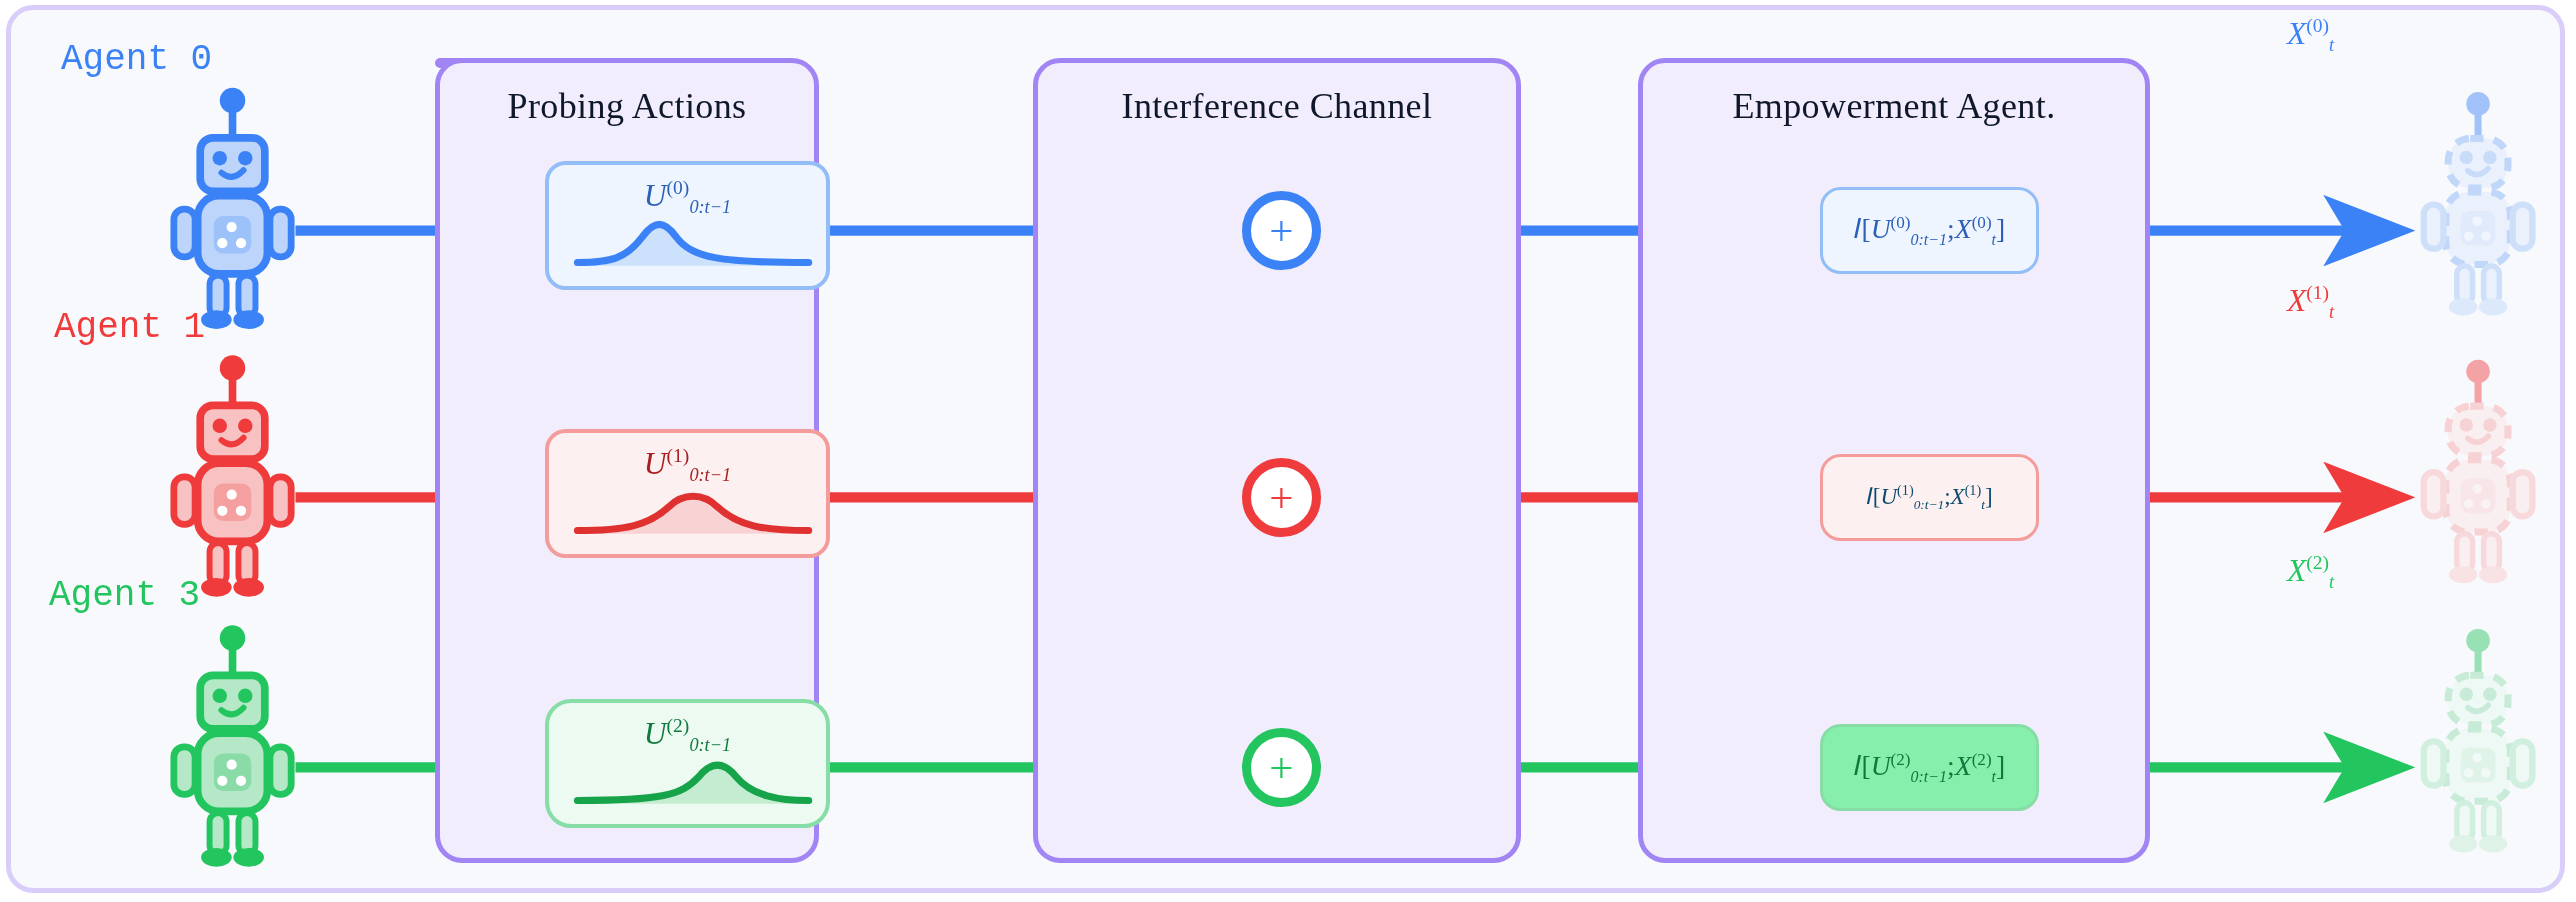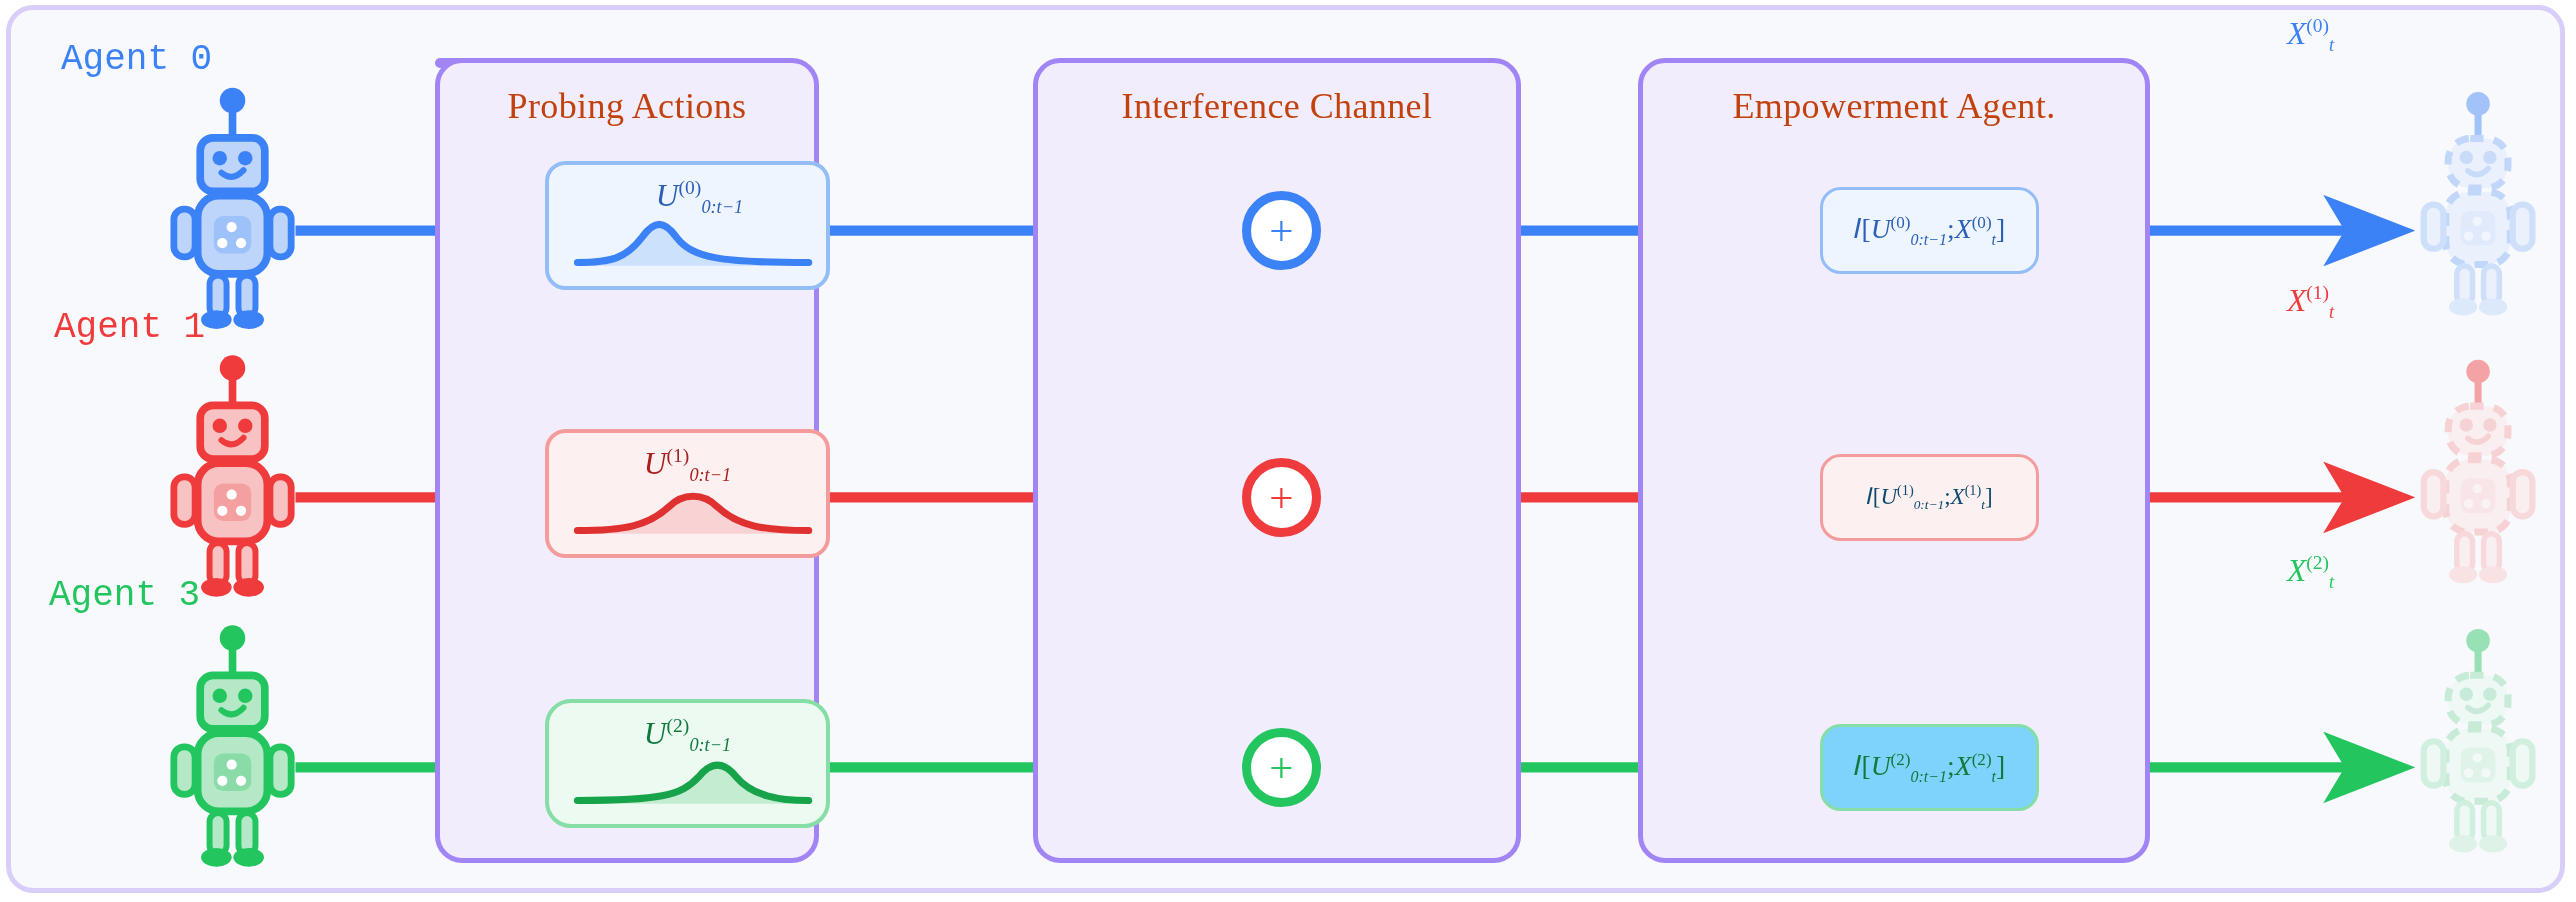--- a/index.html
+++ b/index.html
@@ -1,21 +1,21 @@
 <!DOCTYPE html>
 <html style="font-size:12.6px"><head>
 <meta charset="utf-8">
 <style>
   html,body{margin:0;padding:0;background:#ffffff;}
   body{font-family:"Liberation Serif", serif;}
   #stage{position:relative;width:2576px;height:902px;background:#ffffff;overflow:hidden;}
   #outer{position:absolute;left:6.3px;top:4.7px;width:2559px;height:888px;
          box-sizing:border-box;border:5.5px solid #d9cdfa;border-radius:27px;background:#f8f9fd;}
   .panel{position:absolute;box-sizing:border-box;border:5.5px solid #a285f5;border-radius:27px;background:#f1edfd;}
-  .panel-title{position:absolute;width:100%;text-align:center;font-size:36px;color:#c2410c;
+  .panel-title{position:absolute;width:100%;text-align:center;font-size:36px;color:#0f172a;
                font-family:"Liberation Serif",serif;letter-spacing:0.4px;}
   .agent-label{position:absolute;font-size:36px;font-family:Liberation Mono, monospace;white-space:nowrap;}
   .x-label{position:absolute;font-size:31.5px;font-family:"Liberation Serif",serif;white-space:nowrap;}
   .ubox{position:absolute;box-sizing:border-box;border-radius:20.5px;border:4.7px solid;}
   .ibox{position:absolute;box-sizing:border-box;border-radius:20.5px;border:3.9px solid;
         display:flex;align-items:center;justify-content:center;}
   .mathtex{font-family:"Liberation Serif",serif;font-style:italic;white-space:nowrap;line-height:1;}
   .sup{font-style:normal;font-size:.62em;vertical-align:super;}
   .subi{font-style:italic;font-size:.58em;vertical-align:sub;}
   .rm{font-style:normal;}
@@ -208,21 +208,21 @@
 
   <div class="panel" style="left:1638px;top:58px;width:512px;height:805px;">
     <div class="panel-title" style="top:22px;">Empowerment Agent.</div>
   </div>
 
   <div class="agent-label" style="left:61px;top:39px;color:#3b82f6;">Agent 0</div>
   <div class="agent-label" style="left:54px;top:307px;color:#ef3b3b;">Agent 1</div>
   <div class="agent-label" style="left:49px;top:575px;color:#22c55e;">Agent 3</div>
 
   <div class="ubox" style="left:545px;top:161px;width:285px;height:129px;border-color:#93bdf7;background:#eef5fe;">
-    <div class="mathtex" style="position:absolute;left:0;top:12.6px;width:100%;text-align:center;font-size:31.5px;color:#2b5fb8;margin-left:12px;">
+    <div class="mathtex" style="position:absolute;left:0;top:12.6px;width:100%;text-align:center;font-size:31.5px;color:#2b5fb8;">
       <span>U</span><span class="sup">(0)</span><span class="subi">0:t−1</span>
     </div>
     <svg width="285" height="129" viewBox="0 0 362 164">
       <path d="M36,124 C80,124 98,118 118,92 C134,70 146,70 162,92 C182,118 216,124 330,124 L330,128 L36,128 Z" fill="#bfd9fb" opacity="0.75"></path>
       <path d="M36,124 C80,124 98,118 118,92 C134,70 146,70 162,92 C182,118 216,124 330,124" fill="none" stroke="#3b82f6" stroke-width="9" stroke-linecap="round"></path>
     </svg>
   </div>
 
   <div class="ubox" style="left:545px;top:429px;width:285px;height:129px;border-color:#f49c9c;background:#fdf0f0;">
     <div class="mathtex" style="position:absolute;left:0;top:12.6px;width:100%;text-align:center;font-size:31.5px;color:#a81d1d;">
@@ -259,21 +259,21 @@
       <span class="rm">𝐼</span><span class="rm">[</span><span>U</span><span class="sup">(0)</span><span class="subi">0:t−1</span><span class="rm">;</span><span>X</span><span class="sup">(0)</span><span class="subi">t</span><span class="rm">]</span>
     </div>
   </div>
 
   <div class="ibox" style="left:1820px;top:454px;width:219px;height:87px;border-color:#f49c9c;background:#fdf0f0;">
     <div class="mathtex" style="font-size:23px;color:#0c4a6e;">
       <span class="rm">𝐼</span><span class="rm">[</span><span>U</span><span class="sup">(1)</span><span class="subi">0:t−1</span><span class="rm">;</span><span>X</span><span class="sup">(1)</span><span class="subi">t</span><span class="rm">]</span>
     </div>
   </div>
 
-  <div class="ibox" style="left:1820px;top:724px;width:219px;height:87px;border-color:#86ddA6;background:#7dd3fc;">
+  <div class="ibox" style="left:1820px;top:724px;width:219px;height:87px;border-color:#86ddA6;background:#86efac;">
     <div class="mathtex" style="font-size:27.6px;color:#107a3e;">
       <span class="rm">𝐼</span><span class="rm">[</span><span>U</span><span class="sup">(2)</span><span class="subi">0:t−1</span><span class="rm">;</span><span>X</span><span class="sup">(2)</span><span class="subi">t</span><span class="rm">]</span>
     </div>
   </div>
 
   <div class="x-label mathtex" style="left:2287px;top:15.7px;color:#3b82f6;">
     <span>X</span><span class="sup">(0)</span><span class="subi">t</span>
   </div>
   <div class="x-label mathtex" style="left:2287px;top:283px;color:#ef3b3b;">
     <span>X</span><span class="sup">(1)</span><span class="subi">t</span>

